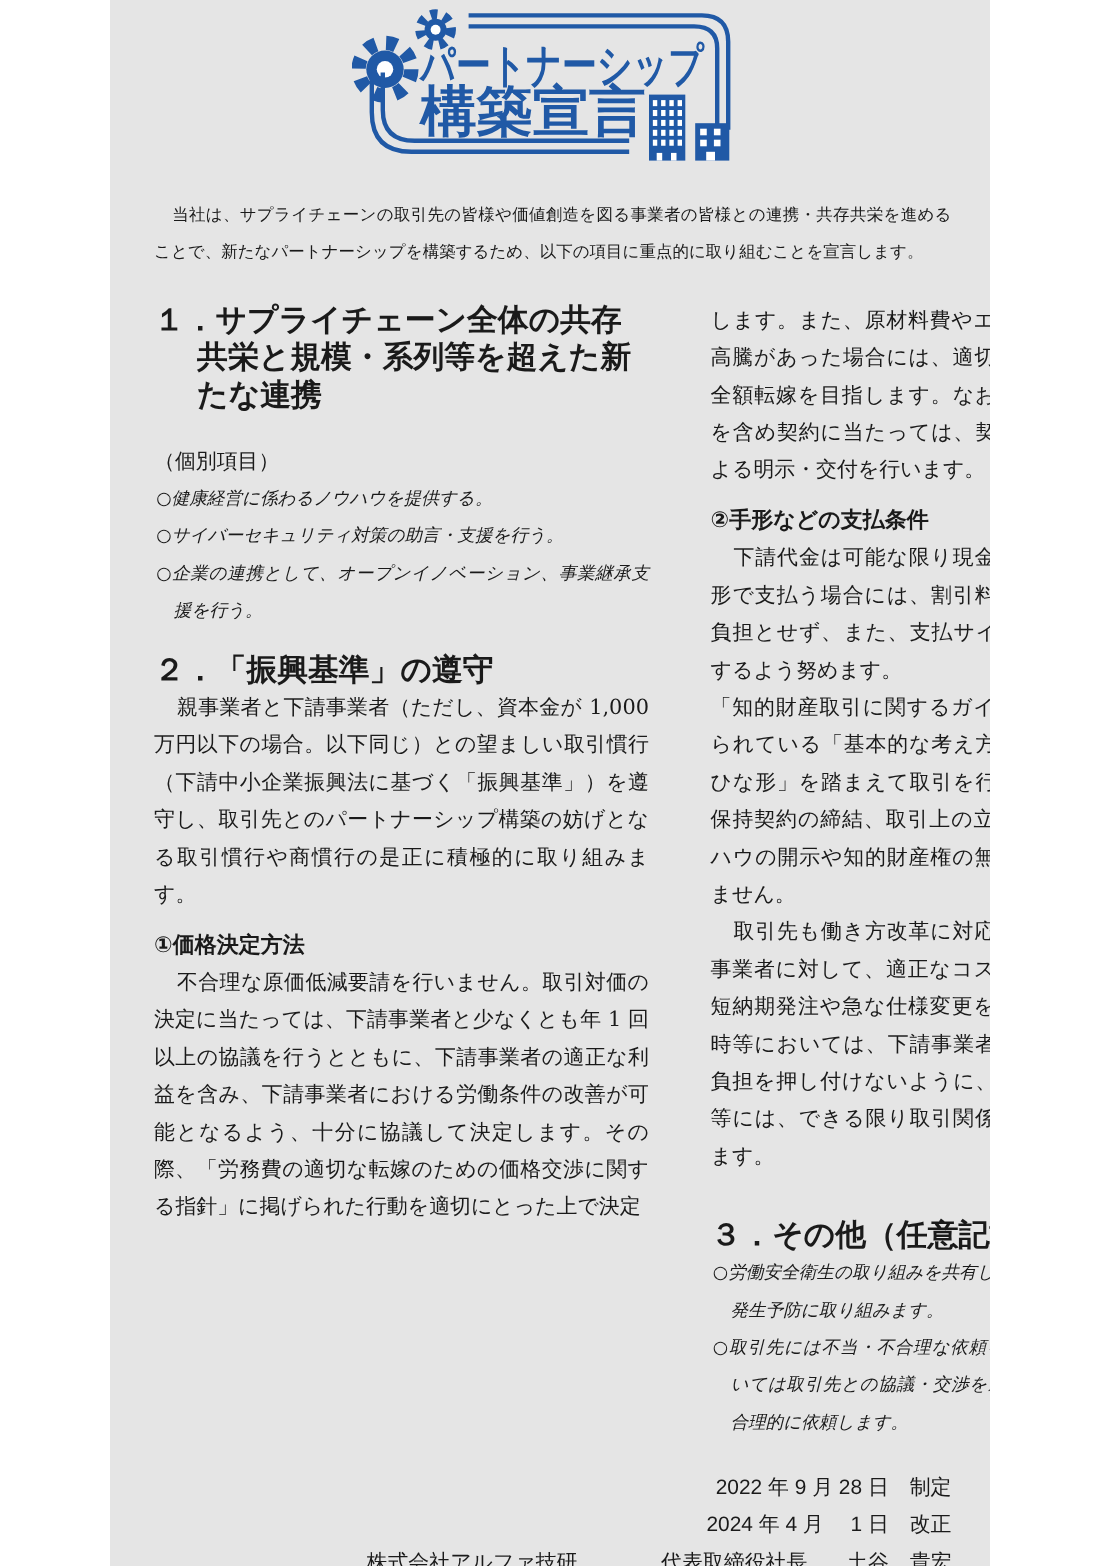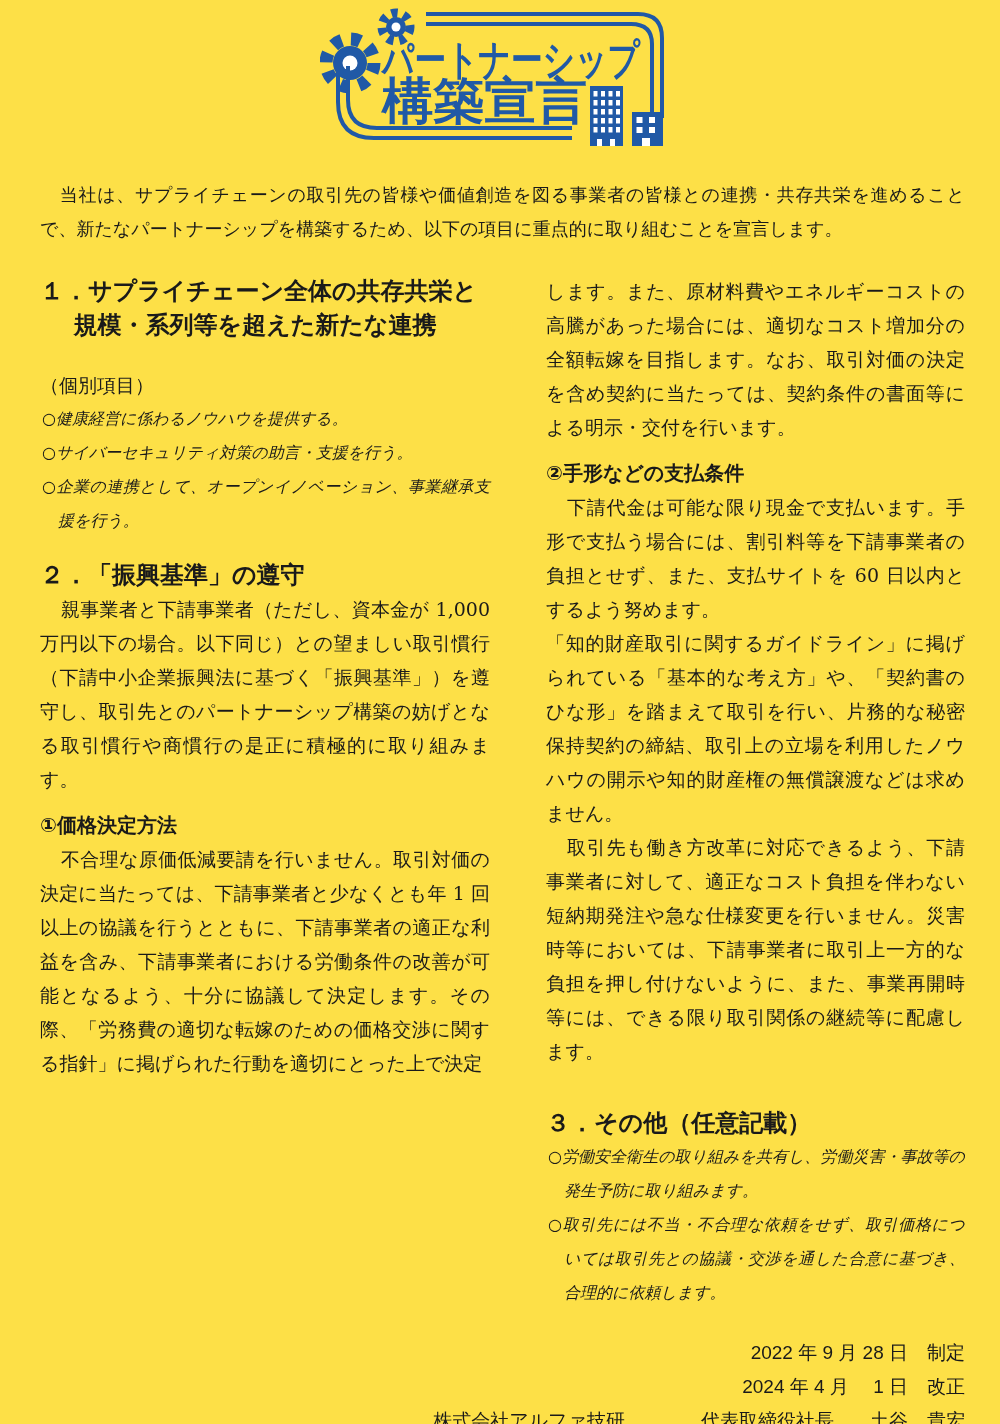--- a/index.html
+++ b/index.html
@@ -1,40 +1,40 @@
 <!DOCTYPE html>
 <html><head>
 <meta charset="utf-8">
 <style>
   html,body{margin:0;padding:0;}
   body{background:#ffffff;}
   .page{
     position:relative;
-    width:1000px;height:1424px;
+    width:800px;height:1424px;
     margin:0 auto;
-    background:#fde047;
+    background:#e5e5e5;
     overflow:hidden;
     color:#1a1a1a;
     font-family:"DejaVu Serif","Liberation Serif",serif;
   }
   
   .logo{width:360px;margin:6px auto 0 auto;}
   
   .intro{
     margin:20px 35px 0 40px;
-    font-size:18px;line-height:34px;
+    font-size:15px;line-height:34px;
     text-align:justify;text-indent:1.1em;
   }
   
   .cols{display:flex;gap:56px;margin:28px 35px 0 40px;}
   .col-left{width:450px;flex:none;}
   .col-right{width:419px;flex:none;}
   .h-num{
     margin:0;font-family:"Liberation Sans","DejaVu Sans",sans-serif;
-    font-weight:bold;font-size:24px;line-height:34px;
+    font-weight:bold;font-size:28px;line-height:34px;
     padding-left:1.4em;text-indent:-1.4em;
   }
   .h-sub{
     margin:0;font-family:"Liberation Sans","DejaVu Sans",sans-serif;
     font-weight:bold;font-size:20px;line-height:34px;
   }
   .para{margin:0;font-size:19px;line-height:34px;text-align:justify;}
   .indent{text-indent:1.1em;}
   .label{margin:26px 0 0 0;font-size:19px;line-height:34px;}
   .item{

